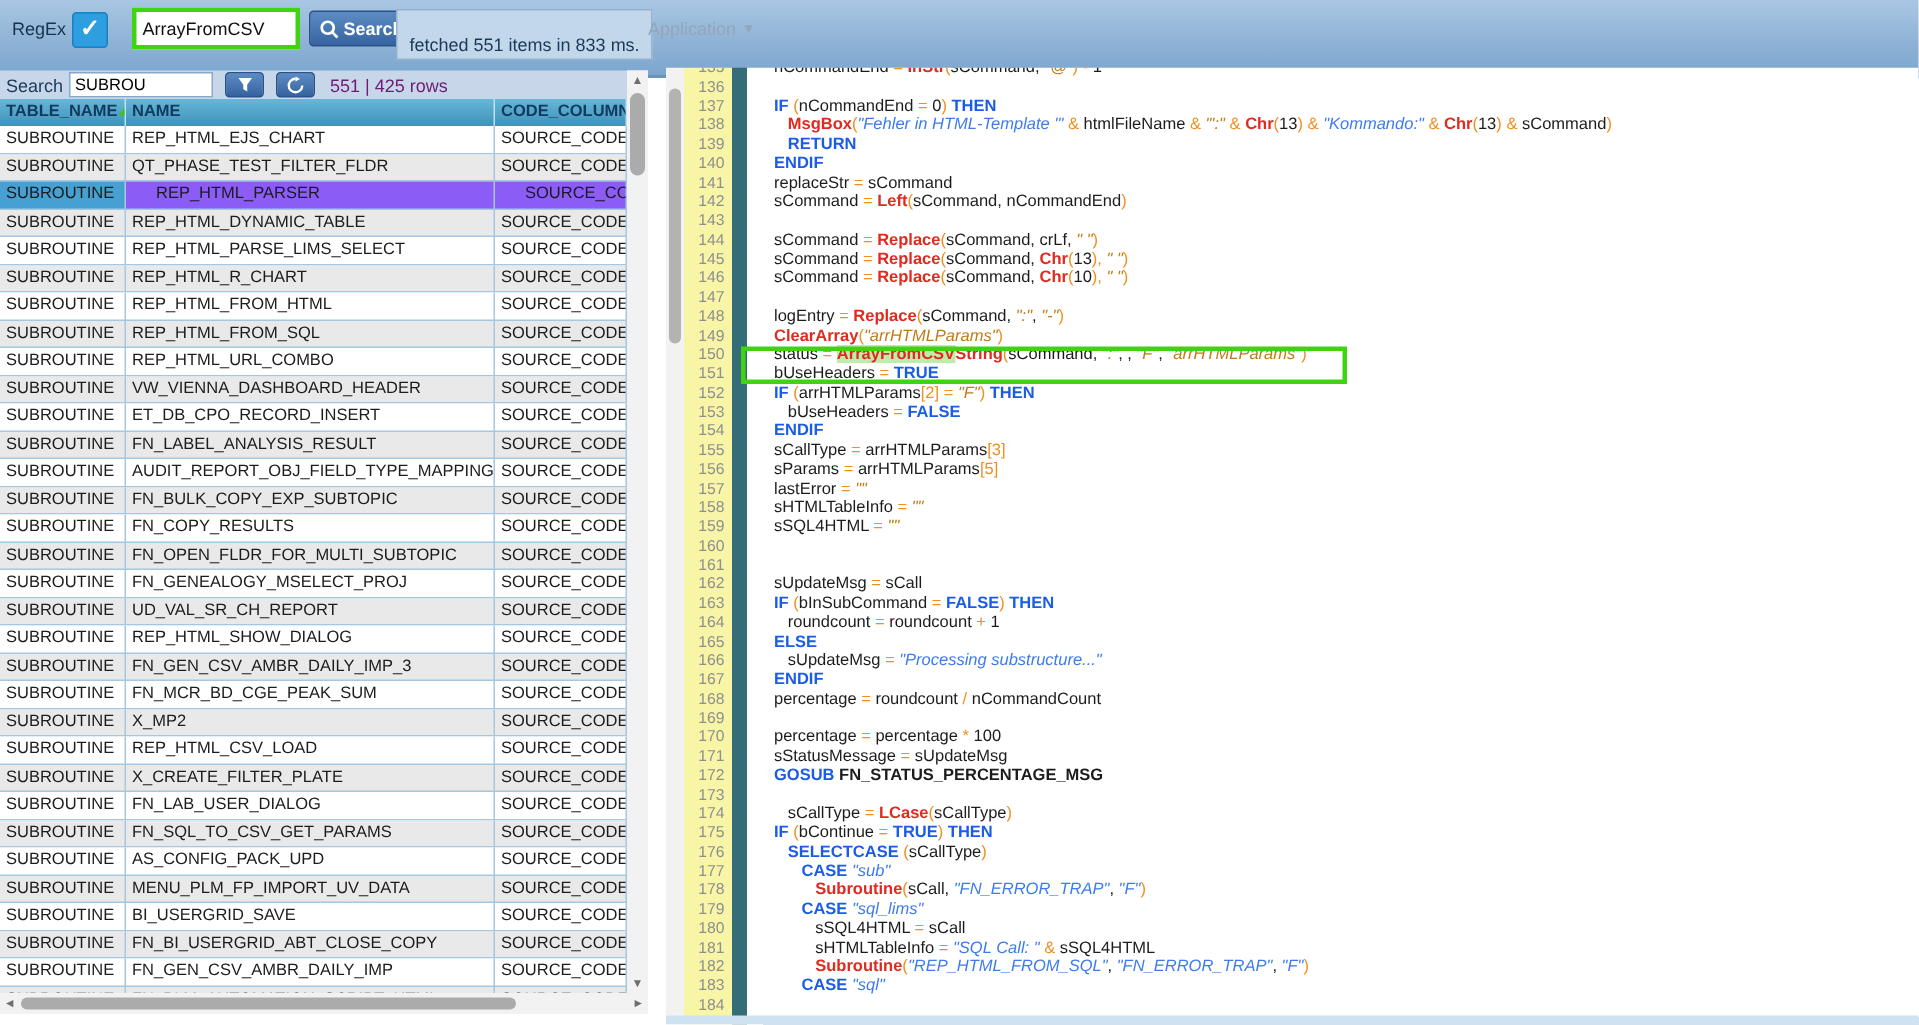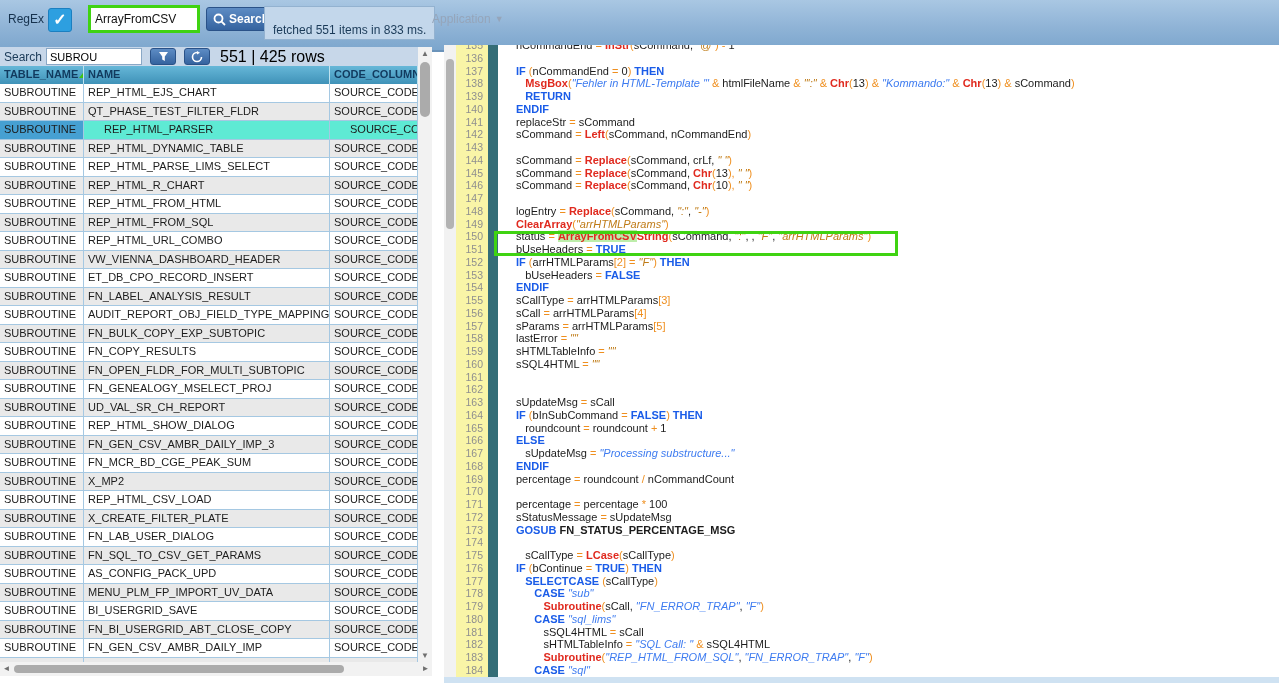--- a/index.html
+++ b/index.html
@@ -31,39 +31,39 @@
   
   .left-panel { position:absolute; left:0; top:47px; width:432px; height:629px; }
   .lp-header { position:absolute; left:0; top:0; width:418px; height:19px;
                background:#c7d7e9; display:flex; align-items:center; gap:4px; padding-left:4px;}
   .lp-search-label { font-size:12px; color:#1a3a58; }
   .lp-input { width:96px; height:17px; border:1px solid #8aa8c6; font-size:11px; padding:0 3px;
               font-family:"Liberation Sans",sans-serif; outline:none;}
   .lp-btn { width:26px; height:17px; border:1px solid #2a5288; border-radius:3px;
             background:linear-gradient(180deg,#5d8cc4,#35639f); color:#fff;
             display:flex; align-items:center; justify-content:center; cursor:pointer; margin-left:4px;}
-  .lp-count { font-size:16px; color:#000000; margin-left:6px; }
+  .lp-count { font-size:12px; color:#701a75; margin-left:6px; }
 
   .tbl-header { position:absolute; left:0; top:19px; width:418px; height:18px;
                 background:linear-gradient(180deg,#66b7d8,#3f92b8); display:flex; }
   .tbl-header .hcell { font-size:11px; font-weight:bold; color:#113a5e; padding:2px 0 0 4px;
                        border-right:1px solid #bfe2ef; overflow:hidden; white-space:nowrap; position:relative;}
   .sort-ind { display:inline-block; width:0; height:0; border-left:4px solid transparent;
               border-right:4px solid transparent; border-bottom:5px solid #3ec412; margin-left:1px; }
 
   .tbl-body { position:absolute; left:0; top:37px; width:418px; height:578px; overflow:hidden;
               background:#fff; }
   .trow { display:flex; height:18.5px; cursor:pointer; }
   .trow .cell { font-size:11px; color:#1c1c1c; padding:2px 0 0 4px; white-space:nowrap;
                 overflow:hidden; border-right:1px solid #a5c8e2; border-bottom:1px solid #a5c8e2;}
   .trow .c0 { width:84px; } .trow .c1 { width:246px; } .trow .c2 { width:88px; }
   .trow.odd .cell { background:#e9e9e9; }
   .trow.even .cell { background:#ffffff; }
   .trow.selected .c0 { background:#46a0d2; }
-  .trow.selected .c1, .trow.selected .c2 { background:#5eead4;padding-left:20px; }
+  .trow.selected .c1, .trow.selected .c2 { background:#8b5cf6;padding-left:20px; }
 
   
   .vscroll { position:absolute; left:418px; top:0; width:14px; height:615px; background:#f2f2f2; }
   .vscroll .arrow { position:absolute; left:0; width:14px; height:13px; color:#6f6f6f;
                     font-size:8px; text-align:center; line-height:13px; background:#f2f2f2; cursor:pointer;}
   .vscroll .thumb { position:absolute; left:2px; top:15px; width:10px; height:55px;
                     background:#ababab; border-radius:5px; cursor:pointer;}
   .hscroll { position:absolute; left:0; top:615px; width:432px; height:14px; background:#f2f2f2; }
   .hscroll .arrow { position:absolute; top:0; width:13px; height:14px; color:#6f6f6f;
                     font-size:8px; text-align:center; line-height:14px; cursor:pointer;}
@@ -402,21 +402,20 @@
         <div class="cline"><span class="c-pl">sCommand </span><span class="c-op">= </span><span class="c-f">Replace</span><span class="c-op">(</span><span class="c-pl">sCommand, </span><span class="c-f">Chr</span><span class="c-op">(</span><span class="c-pl">10</span><span class="c-op">), </span><span class="c-so">" "</span><span class="c-op">)</span></div>
         <div class="cline"></div>
         <div class="cline"><span class="c-pl">logEntry </span><span class="c-op">= </span><span class="c-f">Replace</span><span class="c-op">(</span><span class="c-pl">sCommand, </span><span class="c-so">":"</span><span class="c-pl">, </span><span class="c-so">"-"</span><span class="c-op">)</span></div>
         <div class="cline"><span class="c-f">ClearArray</span><span class="c-op">(</span><span class="c-so">"arrHTMLParams"</span><span class="c-op">)</span></div>
         <div class="cline"><span class="c-pl">status </span><span class="c-op">= </span><span class="c-hl">ArrayFromCSV</span><span class="c-f">String</span><span class="c-op">(</span><span class="c-pl">sCommand, </span><span class="c-so">":"</span><span class="c-pl">, , </span><span class="c-so">"F"</span><span class="c-pl">, </span><span class="c-so">"arrHTMLParams"</span><span class="c-op">)</span></div>
         <div class="cline"><span class="c-pl">bUseHeaders </span><span class="c-op">= </span><span class="c-k">TRUE</span></div>
         <div class="cline"><span class="c-k">IF </span><span class="c-op">(</span><span class="c-pl">arrHTMLParams</span><span class="c-op">[2] = </span><span class="c-so">"F"</span><span class="c-op">) </span><span class="c-k">THEN</span></div>
         <div class="cline"><span class="c-pl">   bUseHeaders </span><span class="c-op">= </span><span class="c-k">FALSE</span></div>
         <div class="cline"><span class="c-k">ENDIF</span></div>
         <div class="cline"><span class="c-pl">sCallType </span><span class="c-op">= </span><span class="c-pl">arrHTMLParams</span><span class="c-op">[3]</span></div>
-        <div class="cline"><span class="c-pl">sCall </span><span class="c-op">= </span><span class="c-pl">arrHTMLParams</span><span class="c-op">[4]</span></div>
         <div class="cline"><span class="c-pl">sParams </span><span class="c-op">= </span><span class="c-pl">arrHTMLParams</span><span class="c-op">[5]</span></div>
         <div class="cline"><span class="c-pl">lastError </span><span class="c-op">= </span><span class="c-so">""</span></div>
         <div class="cline"><span class="c-pl">sHTMLTableInfo </span><span class="c-op">= </span><span class="c-so">""</span></div>
         <div class="cline"><span class="c-pl">sSQL4HTML </span><span class="c-op">= </span><span class="c-so">""</span></div>
         <div class="cline"></div>
         <div class="cline"></div>
         <div class="cline"><span class="c-pl">sUpdateMsg </span><span class="c-op">= </span><span class="c-pl">sCall</span></div>
         <div class="cline"><span class="c-k">IF </span><span class="c-op">(</span><span class="c-pl">bInSubCommand </span><span class="c-op">= </span><span class="c-k">FALSE</span><span class="c-op">) </span><span class="c-k">THEN</span></div>
         <div class="cline"><span class="c-pl">   roundcount </span><span class="c-op">= </span><span class="c-pl">roundcount </span><span class="c-op">+ </span><span class="c-pl">1</span></div>
         <div class="cline"><span class="c-k">ELSE</span></div>

